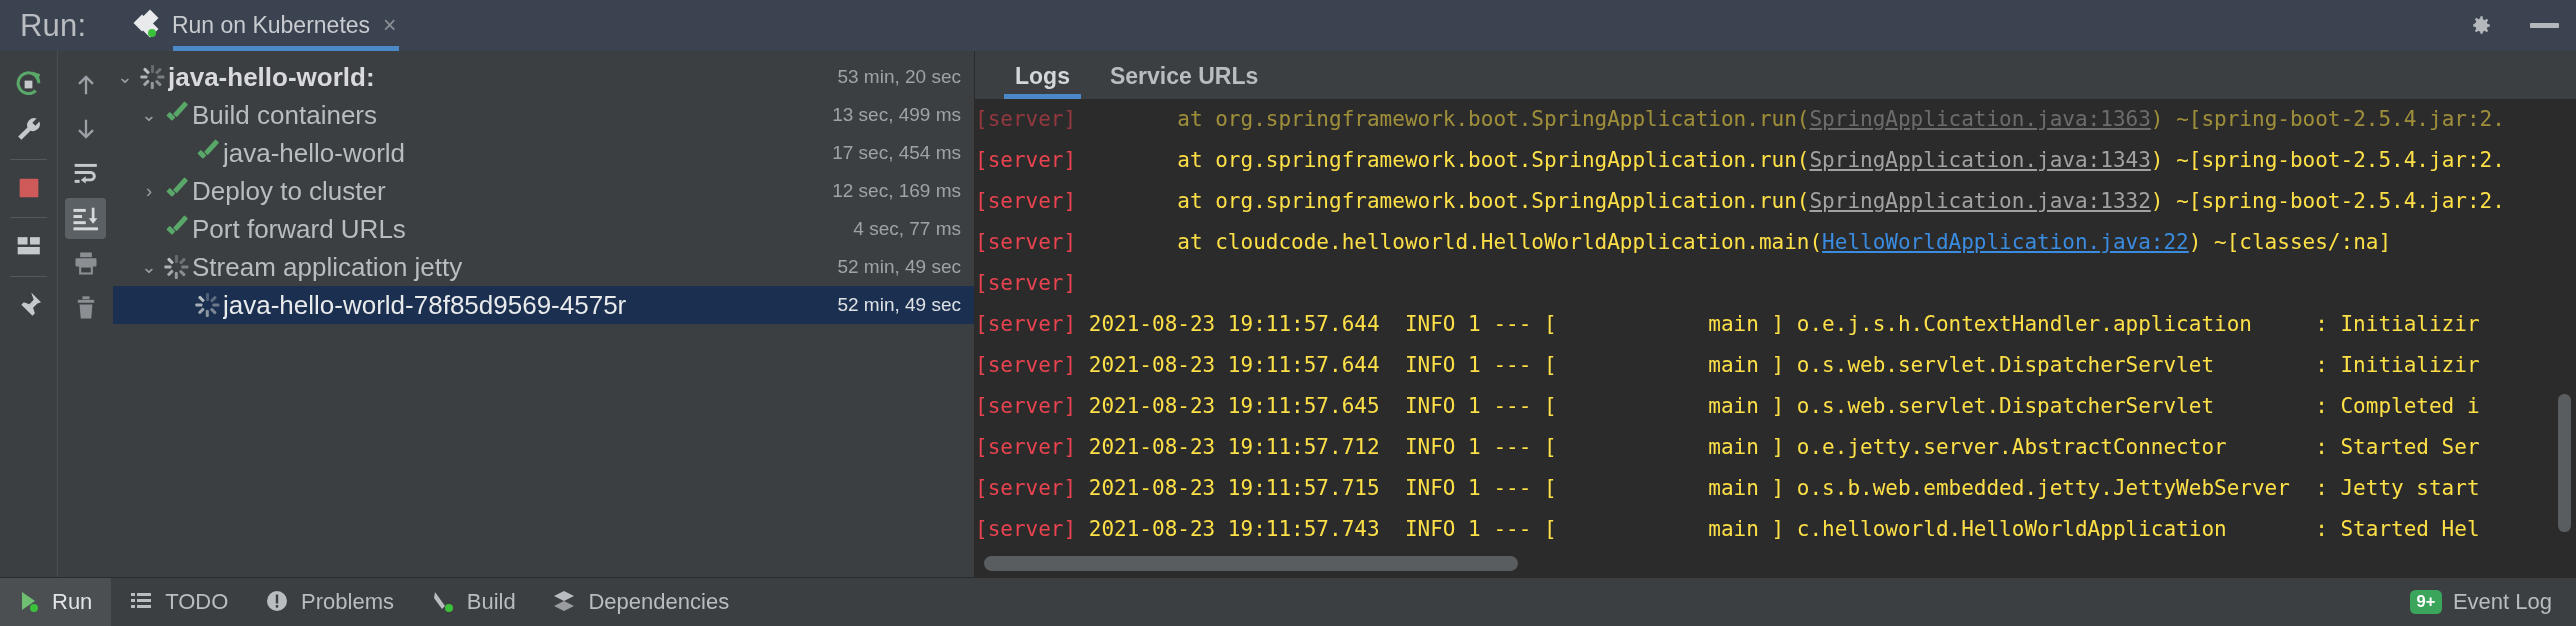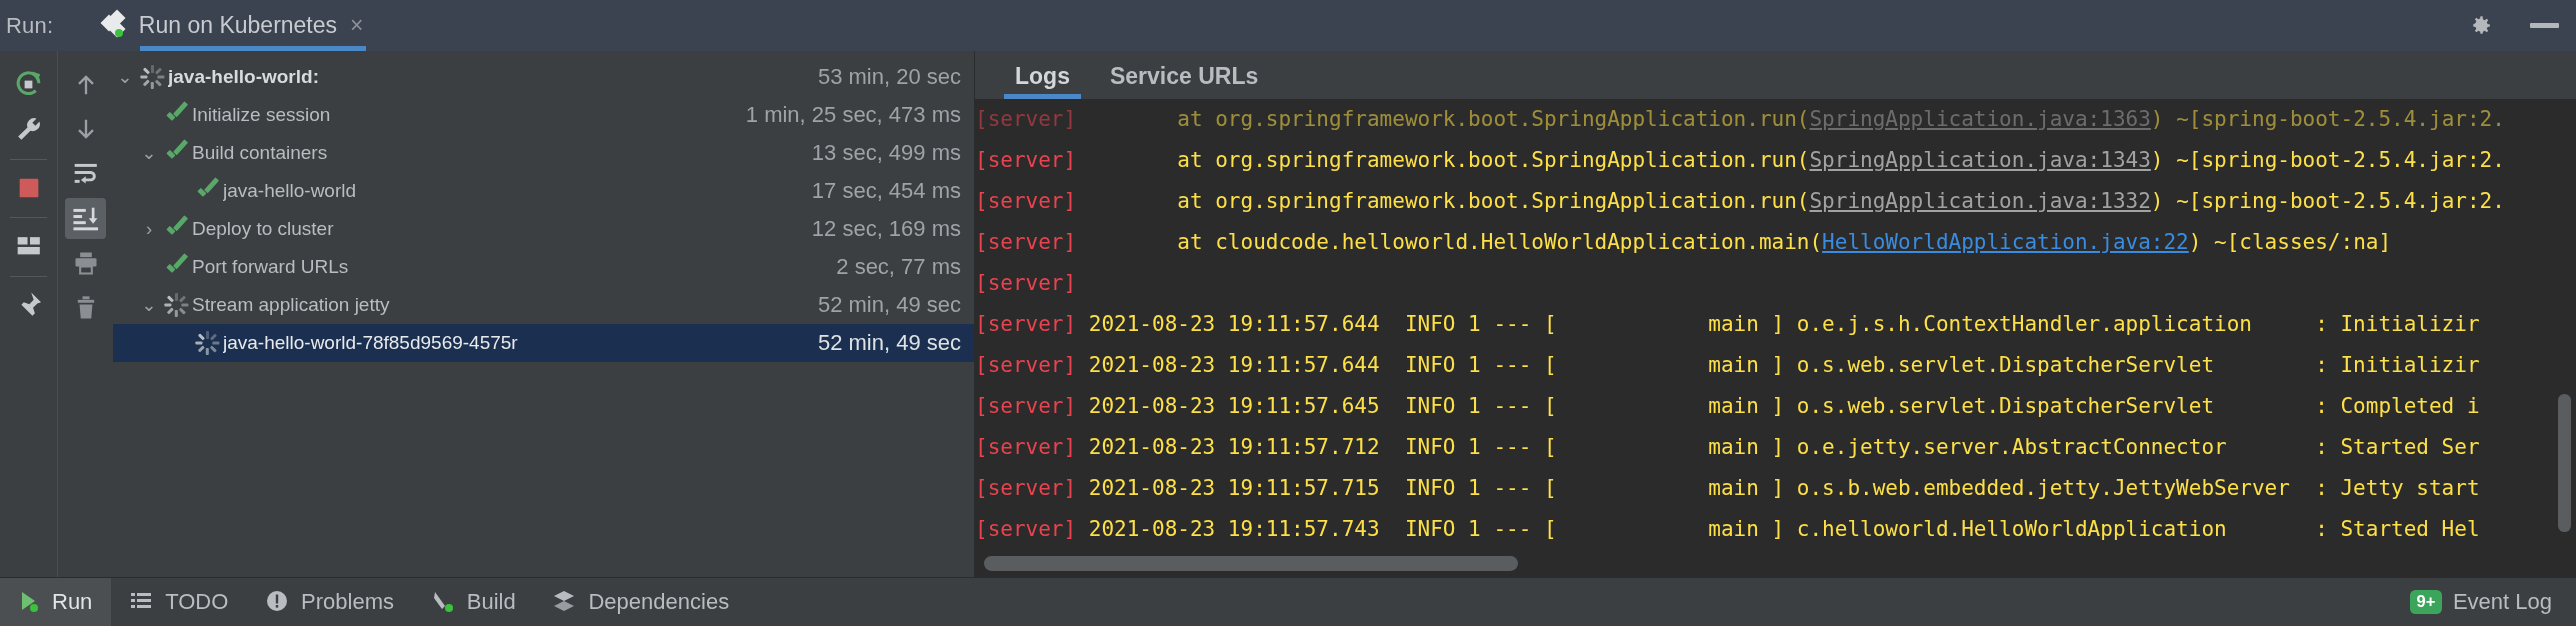--- a/index.html
+++ b/index.html
@@ -1,21 +1,21 @@
 <!DOCTYPE html>
 <html style="font-size:14.7px"><head>
 <meta charset="utf-8">
 <style>
   html,body{margin:0;padding:0;background:#3c3f41;}
   body{width:2576px;height:626px;overflow:hidden;font-family:"Liberation Sans",sans-serif;}
   .app{position:relative;width:2576px;height:626px;background:#3c3f41;display:flex;flex-direction:column;}
 
   
   .topbar{height:51px;background:#3c4350;display:flex;align-items:center;flex:0 0 auto;position:relative;}
-  .run-label{color:#b9bcc0;font-size:22px;margin-left:6px;letter-spacing:0.2px;}
+  .run-label{color:#b9bcc0;font-size:31px;margin-left:20px;letter-spacing:0.2px;}
   .tab{margin-left:41px;height:50px;display:flex;align-items:center;position:relative;padding:0 13px 0 7.4px;}
   .tab-ico{width:28px;height:28px;position:relative;margin-right:9.2px;}
   .dia{position:absolute;width:12px;height:12px;background:#e8eaec;transform:rotate(45deg);}
   .d1{left:0.9px;top:5.5px}.d2{left:9.2px;top:0.9px}.d3{left:9.2px;top:11px}
   .dot{position:absolute;width:8.3px;height:8.3px;border-radius:50%;background:#3cc13c;left:13px;top:17.5px;}
   .tab-text{color:#c8ccd0;font-size:23px;}
   .tab-close{color:#8d9196;font-size:23px;margin-left:13px;line-height:1;}
   .tab-underline{position:absolute;left:46px;right:11px;bottom:0;height:4.6px;background:#4a88c7;}
   .win-ctl{position:absolute;right:16.6px;top:0;height:51px;display:flex;align-items:center;gap:37px;}
   .gear{width:25px;height:25px;}
@@ -28,24 +28,24 @@
   .gutter2{width:55px;background:#3c3f41;display:flex;flex-direction:column;align-items:center;padding-top:13px;flex:0 0 auto;border-left:0.9px solid #4a4d4f;}
   .tbtn{width:41px;height:41px;display:flex;align-items:center;justify-content:center;margin-bottom:3.7px;border-radius:3.7px;}
   .tbtn.active{background:#5b6065;}
   .sep{width:37px;height:0.9px;background:#55585a;margin:5.5px 0 7.4px;}
 
   .tree{flex:0 0 auto;width:861px;background:#3c3f41;padding-top:7.4px;overflow:hidden;border-right:0.9px solid #2b2b2b;}
   .row{height:38px;display:flex;align-items:center;position:relative;padding-right:13px;}
   .row.sel{background:#1b3050;}
   .arrow{width:24px;text-align:center;color:#9aa0a6;font-size:18.4px;flex:0 0 auto;}
   .statico{width:31px;flex:0 0 auto;display:flex;align-items:center;justify-content:center;}
-  .lbl{color:#b9bcc0;font-size:19px;white-space:nowrap;overflow:hidden;}
+  .lbl{color:#b9bcc0;font-size:26px;white-space:nowrap;overflow:hidden;}
   .lbl.bold{color:#d8dade;font-weight:bold;}
   .lbl.sel{color:#e8eaec;}
-  .time{margin-left:auto;color:#9fa3a7;font-size:22px;white-space:nowrap;padding-left:18.4px;}
+  .time{margin-left:auto;color:#9fa3a7;font-size:19px;white-space:nowrap;padding-left:18.4px;}
   .time.sel{color:#dfe2e5;}
   .ind1{padding-left:24px}.ind2{padding-left:55px}
 
   
   .chk{width:24px;height:24px;position:relative;}
   .chk:before{content:"";position:absolute;left:2.8px;top:11px;width:8.3px;height:4.6px;background:#59a869;transform:rotate(45deg);border-radius:0.9px;}
   .chk:after{content:"";position:absolute;left:7.4px;top:3.7px;width:16.6px;height:4.6px;background:#59a869;transform:rotate(-48deg);border-radius:0.9px;}
   
   .spin{width:24px;height:24px;position:relative;}
   .spin i{position:absolute;left:10.6px;top:0;width:2.8px;height:7.4px;background:#c6c9cc;border-radius:0.9px;transform-origin:1.4px 12px;}
@@ -200,29 +200,20 @@
               <i style="transform:rotate(225deg);opacity:0.75"></i>
               <i style="transform:rotate(270deg);opacity:0.84"></i>
               <i style="transform:rotate(315deg);opacity:0.93"></i>
             </span>
           </span>
           <span class="lbl bold">java-hello-world:</span>
           <span class="time">53 min, 20 sec</span>
         </div>
         <div class="row">
           <span class="ind1" style="display:inline-block"></span>
-          <span class="arrow"></span>
-          <span class="statico">
-            <span class="chk"></span>
-          </span>
-          <span class="lbl">Initialize session</span>
-          <span class="time">1 min, 25 sec, 473 ms</span>
-        </div>
-        <div class="row">
-          <span class="ind1" style="display:inline-block"></span>
           <span class="arrow">⌄</span>
           <span class="statico">
             <span class="chk"></span>
           </span>
           <span class="lbl">Build containers</span>
           <span class="time">13 sec, 499 ms</span>
         </div>
         <div class="row">
           <span class="ind2" style="display:inline-block"></span>
           <span class="arrow"></span>
@@ -241,21 +232,21 @@
           <span class="lbl">Deploy to cluster</span>
           <span class="time">12 sec, 169 ms</span>
         </div>
         <div class="row">
           <span class="ind1" style="display:inline-block"></span>
           <span class="arrow"></span>
           <span class="statico">
             <span class="chk"></span>
           </span>
           <span class="lbl">Port forward URLs</span>
-          <span class="time">2 sec, 77 ms</span>
+          <span class="time">4 sec, 77 ms</span>
         </div>
         <div class="row">
           <span class="ind1" style="display:inline-block"></span>
           <span class="arrow">⌄</span>
           <span class="statico">
             <span class="spin">
               <i style="transform:rotate(0deg);opacity:0.30"></i>
               <i style="transform:rotate(45deg);opacity:0.39"></i>
               <i style="transform:rotate(90deg);opacity:0.48"></i>
               <i style="transform:rotate(135deg);opacity:0.57"></i>

